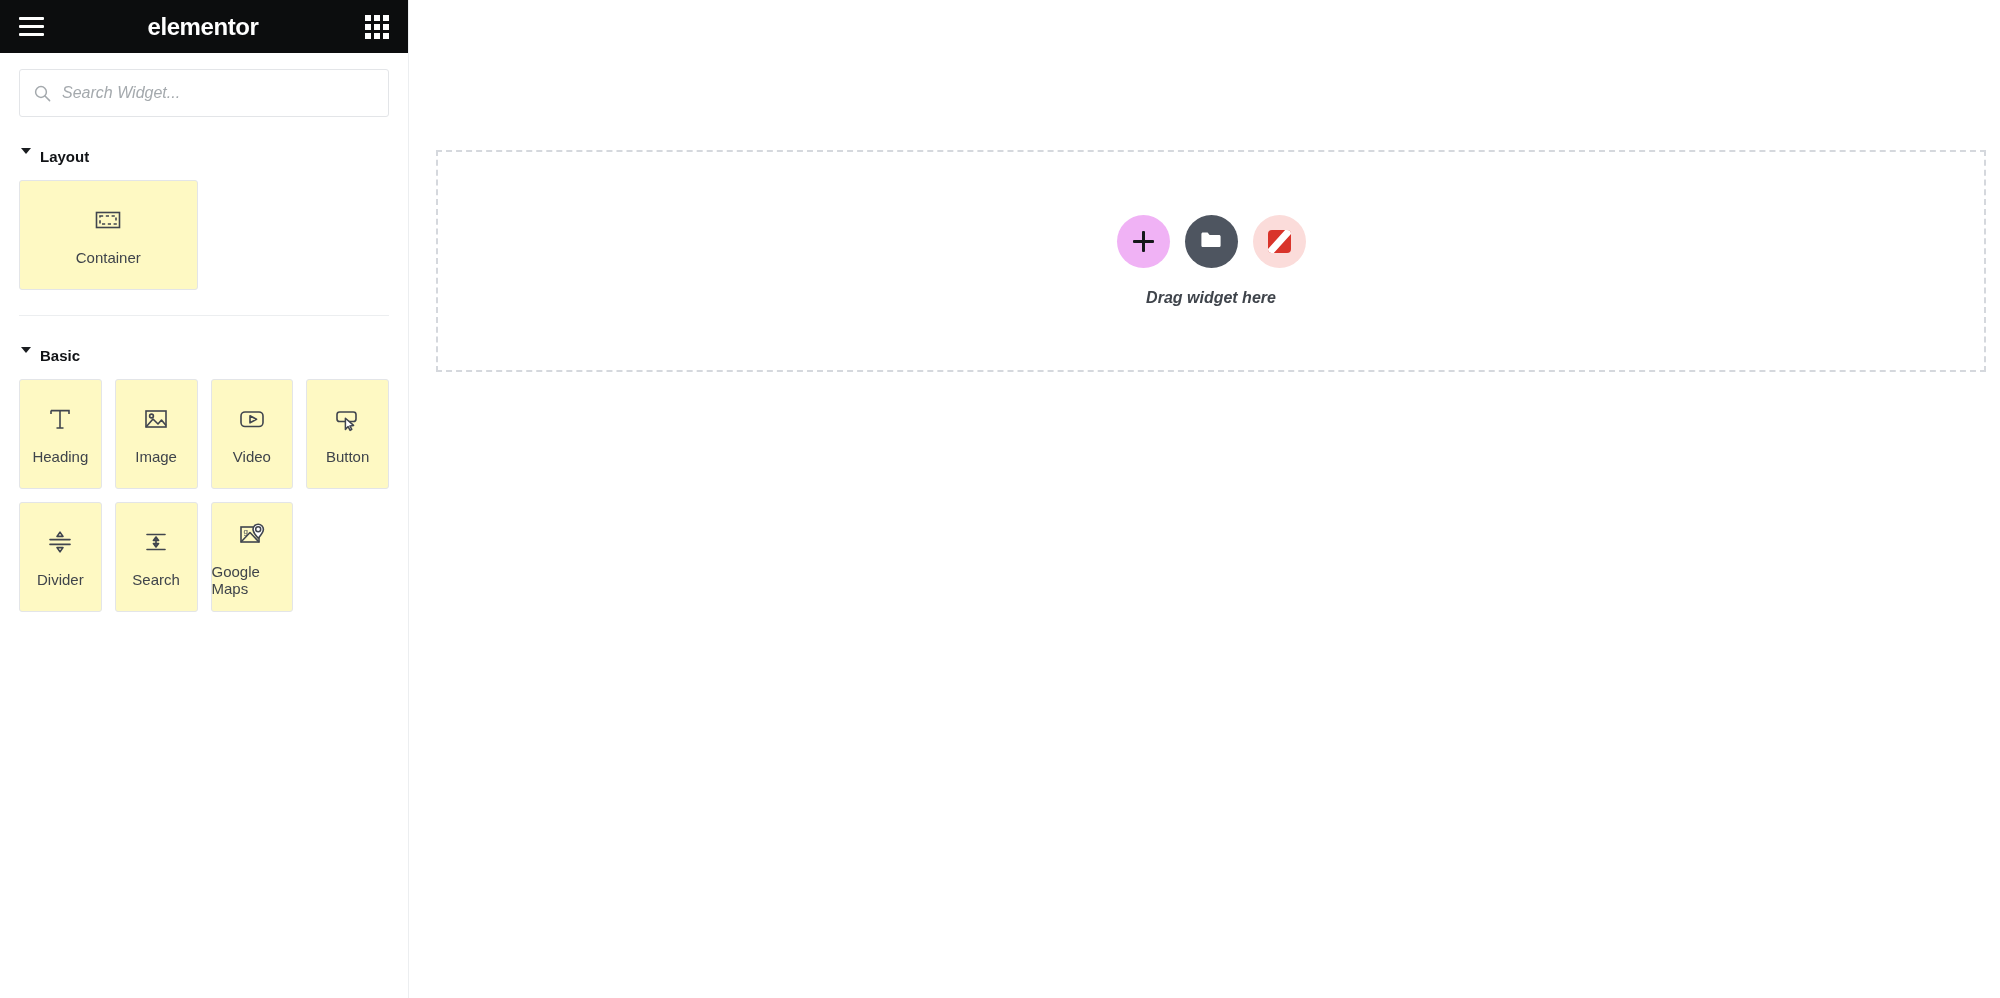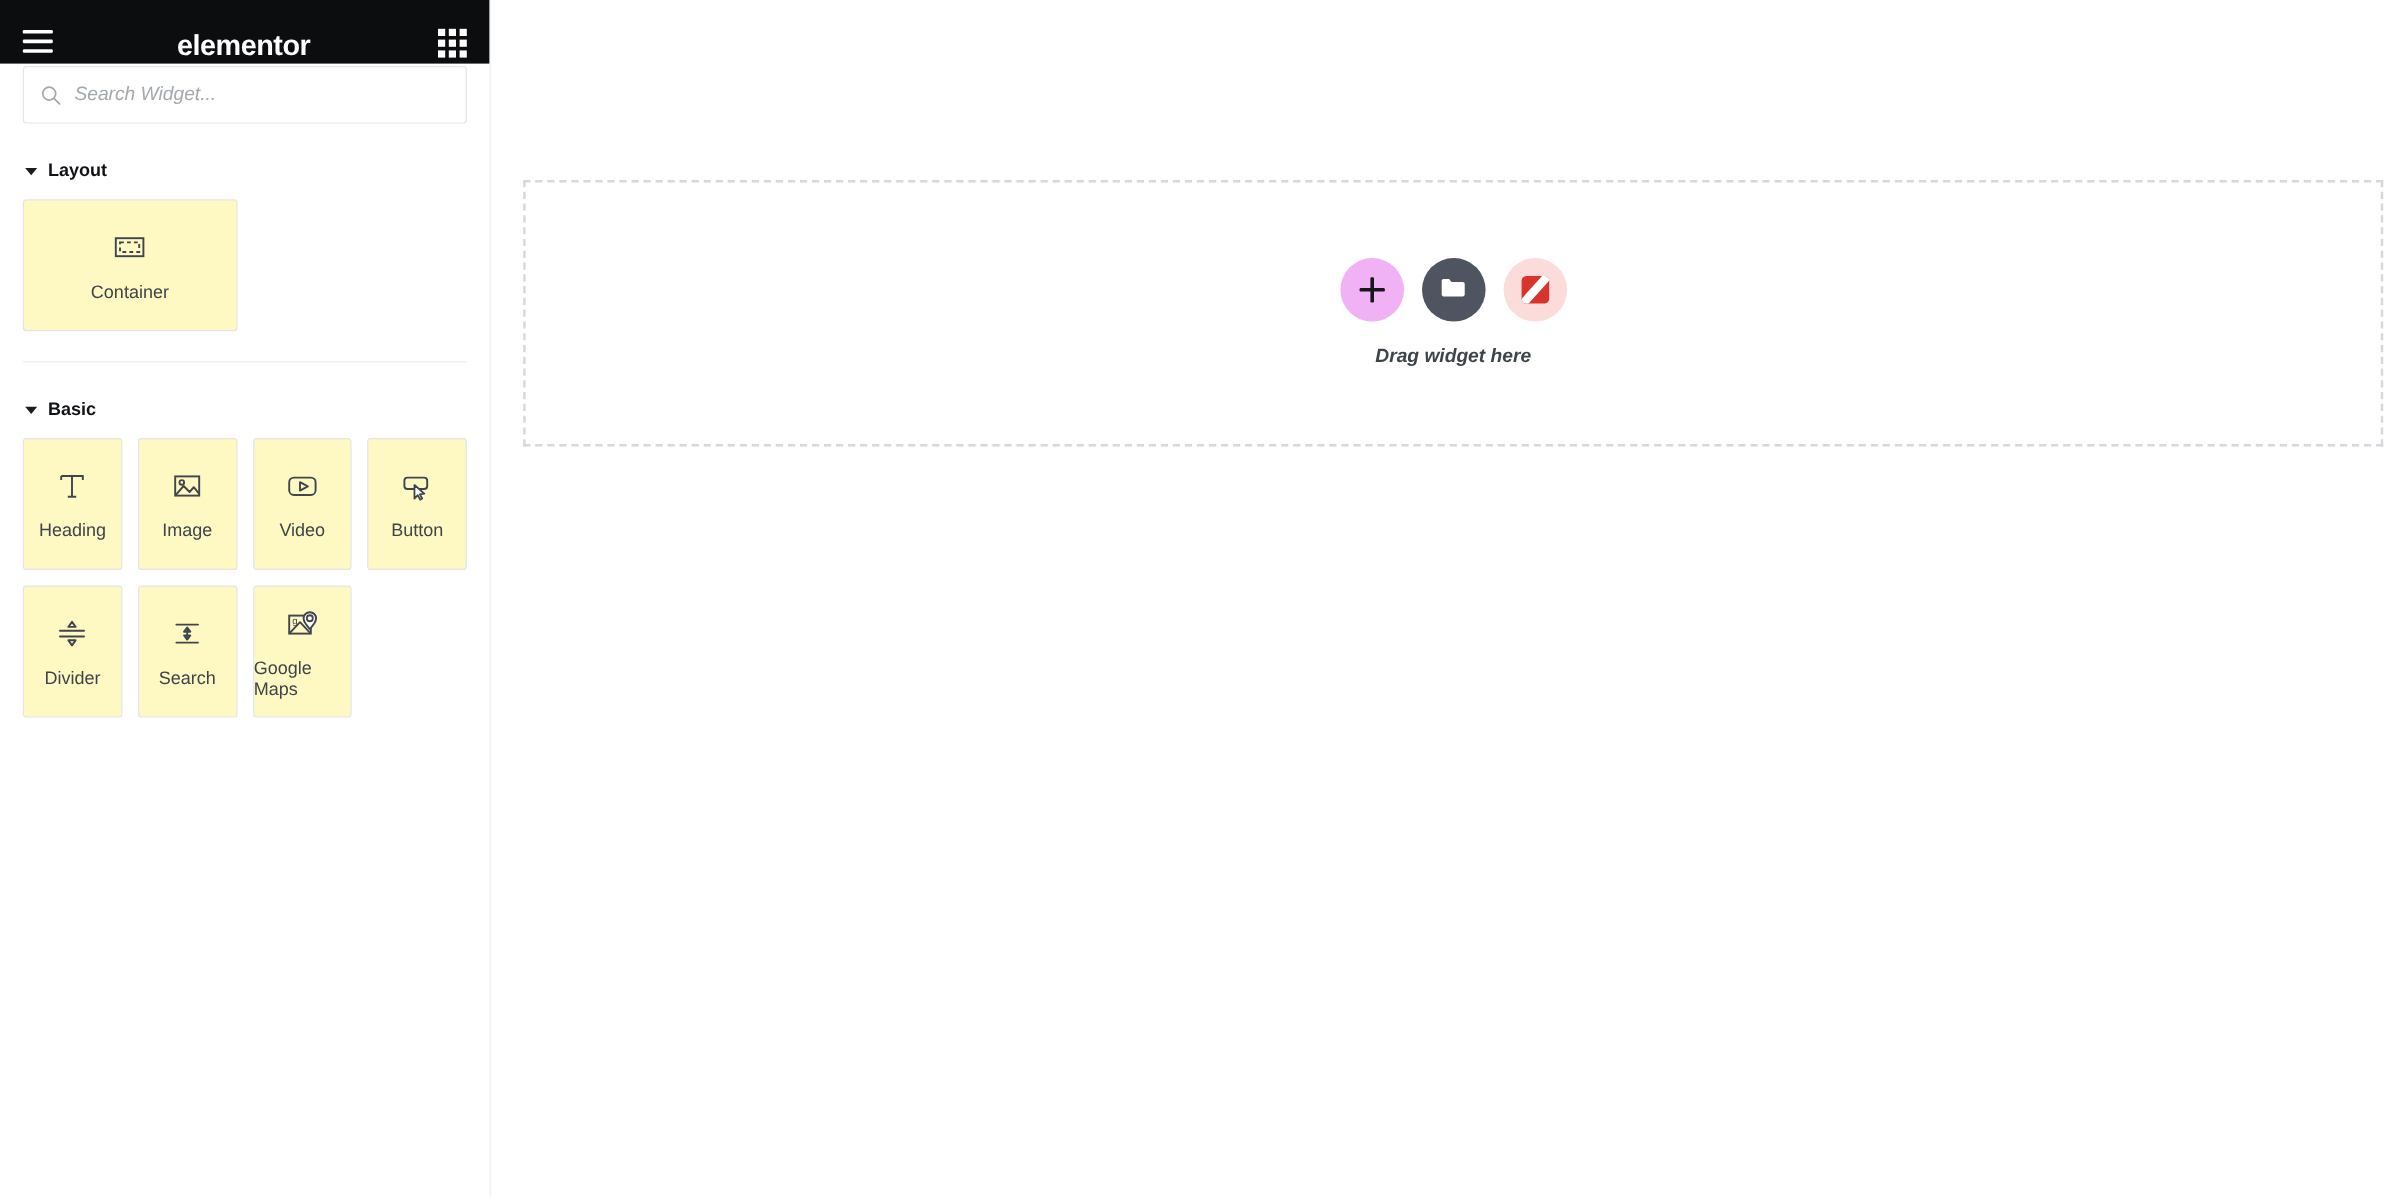--- a/index.html
+++ b/index.html
@@ -27,21 +27,21 @@
     background: #ffffff;
     border-right: 1px solid #eceef0;
     flex: 0 0 409px;
     overflow: hidden;
   }
 
   .panel-header {
     height: 53px;
     background: #0c0d0e;
     display: flex;
-    align-items: flex-end;
+    align-items: center;
     padding: 0 14px 0 12px;
   }
 
   .hamburger {
     width: 38px;
     height: 38px;
     display: flex;
     flex-direction: column;
     justify-content: center;
     align-items: center;
@@ -81,21 +81,21 @@
     flex: 0 0 auto;
   }
   .grid-icon i {
     display: block;
     width: 6px;
     height: 6px;
     background: #ffffff;
   }
 
   
-  .search-wrap { padding: 2px 19px 0 19px; }
+  .search-wrap { padding: 16px 19px 0 19px; }
   .search-box {
     height: 48px;
     border: 1px solid #e3e5e8;
     border-radius: 3px;
     display: flex;
     align-items: center;
     padding: 0 14px;
     background: #fff;
   }
   .search-box svg { flex: 0 0 auto; display: block; }
@@ -109,21 +109,21 @@
     font-style: italic;
     color: #3f444b;
     background: transparent;
   }
   .search-input::placeholder { color: #a4a9ad; font-style: italic; }
 
   
   .section { padding: 0 19px; }
   .section-title {
     display: flex;
-    align-items: center;
+    align-items: flex-start;
     gap: 9px;
     padding: 31px 0 15px 0;
     font-size: 15px;
     font-weight: bold;
     color: #111316;
     cursor: pointer;
     user-select: none;
   }
   .caret {
     width: 0; height: 0;

